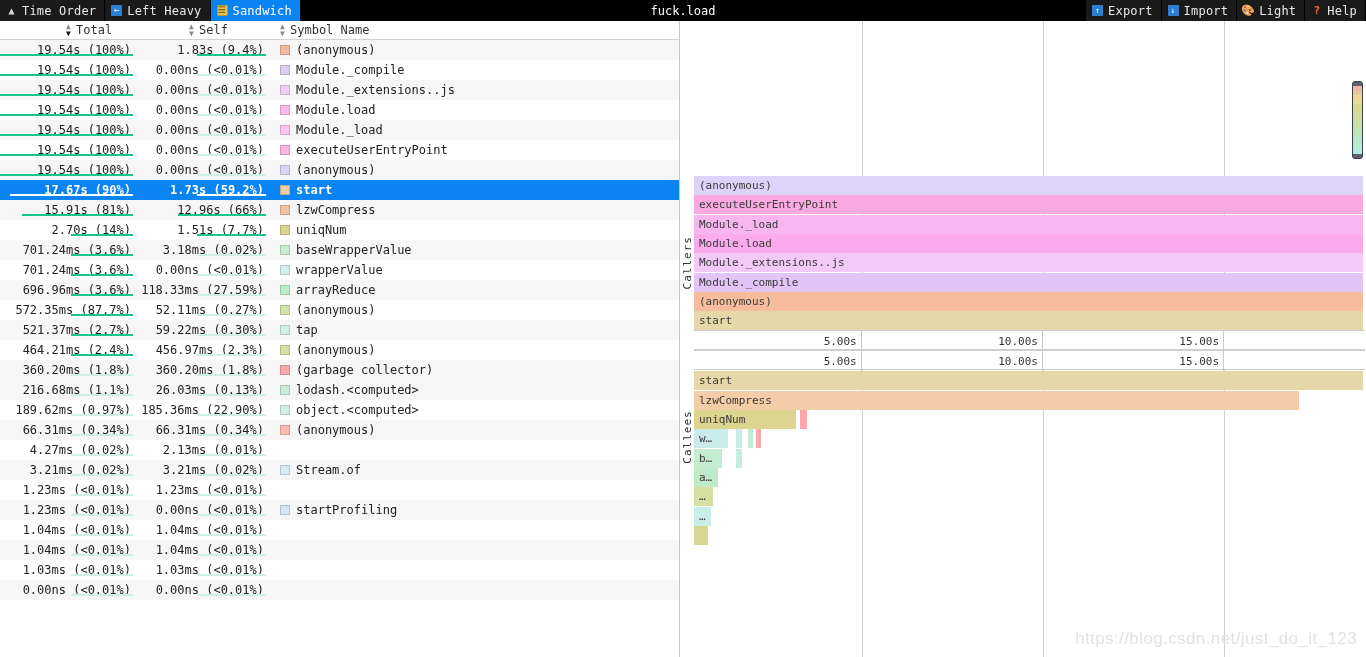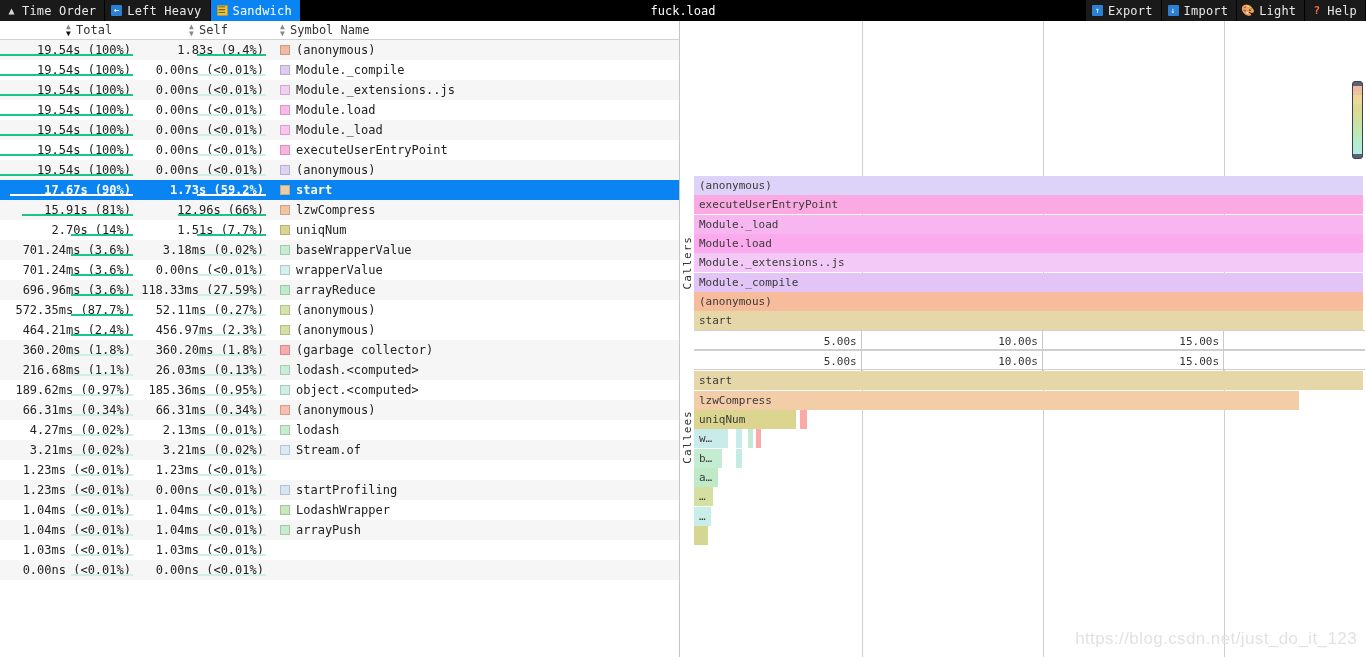--- a/index.html
+++ b/index.html
@@ -338,73 +338,75 @@
         <div class="row odd">
           <div class="cell-num"><div class="bar" style="width: 61.65px; left: 71.35px;"></div><span>696.96ms (3.6%)</span></div>
           <div class="cell-num self"><div class="bar faint" style="width: 69.16px; left: 59.84px;"></div><span>118.33ms (27.59%)</span></div>
           <div class="cell-sym"><span class="swatch" style="background: rgb(189, 236, 202);"></span><span>arrayReduce</span></div>
         </div>
         <div class="row even">
           <div class="cell-num"><div class="bar" style="width: 61.65px; left: 71.35px;"></div><span>572.35ms (87.7%)</span></div>
           <div class="cell-num self"><div class="bar faint" style="width: 69.16px; left: 59.84px;"></div><span>52.11ms (0.27%)</span></div>
           <div class="cell-sym"><span class="swatch" style="background: rgb(212, 228, 171);"></span><span>(anonymous)</span></div>
         </div>
+        <div class="row odd">
+          <div class="cell-num"><div class="bar" style="width: 61.65px; left: 71.35px;"></div><span>521.37ms (2.7%)</span></div>
+          <div class="cell-num self"><div class="bar faint" style="width: 69.16px; left: 59.84px;"></div><span>59.22ms (0.30%)</span></div>
+          <div class="cell-sym"><span class="swatch" style="background: rgb(208, 240, 234);"></span><span>tap</span></div>
+        </div>
         <div class="row even">
           <div class="cell-num"><div class="bar" style="width: 61.65px; left: 71.35px;"></div><span>464.21ms (2.4%)</span></div>
           <div class="cell-num self"><div class="bar faint" style="width: 69.16px; left: 59.84px;"></div><span>456.97ms (2.3%)</span></div>
           <div class="cell-sym"><span class="swatch" style="background: rgb(215, 223, 164);"></span><span>(anonymous)</span></div>
         </div>
         <div class="row odd">
           <div class="cell-num"><div class="bar faint" style="width: 61.65px; left: 71.35px;"></div><span>360.20ms (1.8%)</span></div>
           <div class="cell-num self"><div class="bar faint" style="width: 69.16px; left: 59.84px;"></div><span>360.20ms (1.8%)</span></div>
           <div class="cell-sym"><span class="swatch" style="background: rgb(251, 168, 168);"></span><span>(garbage collector)</span></div>
         </div>
         <div class="row odd">
           <div class="cell-num"><div class="bar faint" style="width: 61.65px; left: 71.35px;"></div><span>216.68ms (1.1%)</span></div>
           <div class="cell-num self"><div class="bar faint" style="width: 69.16px; left: 59.84px;"></div><span>26.03ms (0.13%)</span></div>
           <div class="cell-sym"><span class="swatch" style="background: rgb(202, 237, 219);"></span><span>lodash.&lt;computed&gt;</span></div>
         </div>
         <div class="row even">
           <div class="cell-num"><div class="bar faint" style="width: 61.65px; left: 71.35px;"></div><span>189.62ms (0.97%)</span></div>
-          <div class="cell-num self"><div class="bar faint" style="width: 69.16px; left: 59.84px;"></div><span>185.36ms (0.95%)</span></div>
+          <div class="cell-num self"><div class="bar faint" style="width: 69.16px; left: 59.84px;"></div><span>185.36ms (22.90%)</span></div>
           <div class="cell-sym"><span class="swatch" style="background: rgb(207, 239, 226);"></span><span>object.&lt;computed&gt;</span></div>
         </div>
         <div class="row odd">
           <div class="cell-num"><div class="bar faint" style="width: 61.65px; left: 71.35px;"></div><span>66.31ms (0.34%)</span></div>
           <div class="cell-num self"><div class="bar faint" style="width: 69.16px; left: 59.84px;"></div><span>66.31ms (0.34%)</span></div>
           <div class="cell-sym"><span class="swatch" style="background: rgb(251, 188, 176);"></span><span>(anonymous)</span></div>
         </div>
         <div class="row even">
           <div class="cell-num"><div class="bar faint" style="width: 61.65px; left: 71.35px;"></div><span>4.27ms (0.02%)</span></div>
           <div class="cell-num self"><div class="bar faint" style="width: 69.16px; left: 59.84px;"></div><span>2.13ms (0.01%)</span></div>
-          <div class="cell-sym"><span class="swatch" style="background: rgb(198, 237, 207);"></span><span>lodash</span></div>
         </div>
         <div class="row odd">
           <div class="cell-num"><div class="bar faint" style="width: 61.65px; left: 71.35px;"></div><span>3.21ms (0.02%)</span></div>
           <div class="cell-num self"><div class="bar faint" style="width: 69.16px; left: 59.84px;"></div><span>3.21ms (0.02%)</span></div>
           <div class="cell-sym"><span class="swatch" style="background: rgb(216, 234, 245);"></span><span>Stream.of</span></div>
         </div>
         <div class="row even">
           <div class="cell-num"><div class="bar faint" style="width: 61.65px; left: 71.35px;"></div><span>1.23ms (&lt;0.01%)</span></div>
           <div class="cell-num self"><div class="bar faint" style="width: 69.16px; left: 59.84px;"></div><span>1.23ms (&lt;0.01%)</span></div>
         </div>
         <div class="row odd">
           <div class="cell-num"><div class="bar faint" style="width: 61.65px; left: 71.35px;"></div><span>1.23ms (&lt;0.01%)</span></div>
           <div class="cell-num self"><div class="bar faint" style="width: 69.16px; left: 59.84px;"></div><span>0.00ns (&lt;0.01%)</span></div>
           <div class="cell-sym"><span class="swatch" style="background: rgb(215, 230, 245);"></span><span>startProfiling</span></div>
         </div>
         <div class="row even">
           <div class="cell-num"><div class="bar faint" style="width: 61.65px; left: 71.35px;"></div><span>1.04ms (&lt;0.01%)</span></div>
           <div class="cell-num self"><div class="bar faint" style="width: 69.16px; left: 59.84px;"></div><span>1.04ms (&lt;0.01%)</span></div>
-          <div class="cell-sym"><span class="swatch" style="background: rgb(201, 232, 187);"></span><span>LodashWrapper</span></div>
         </div>
         <div class="row odd">
           <div class="cell-num"><div class="bar faint" style="width: 61.65px; left: 71.35px;"></div><span>1.04ms (&lt;0.01%)</span></div>
           <div class="cell-num self"><div class="bar faint" style="width: 69.16px; left: 59.84px;"></div><span>1.04ms (&lt;0.01%)</span></div>
-          <div class="cell-sym"><span class="swatch" style="background: rgb(198, 236, 204);"></span><span>arrayPush</span></div>
         </div>
         <div class="row even">
           <div class="cell-num"><div class="bar faint" style="width: 61.65px; left: 71.35px;"></div><span>1.03ms (&lt;0.01%)</span></div>
           <div class="cell-num self"><div class="bar faint" style="width: 69.16px; left: 59.84px;"></div><span>1.03ms (&lt;0.01%)</span></div>
         </div>
         <div class="row odd">
           <div class="cell-num"><div class="bar faint" style="width: 61.65px; left: 71.35px;"></div><span>0.00ns (&lt;0.01%)</span></div>
           <div class="cell-num self"><div class="bar faint" style="width: 69.16px; left: 59.84px;"></div><span>0.00ns (&lt;0.01%)</span></div>
         </div>
       </div>

